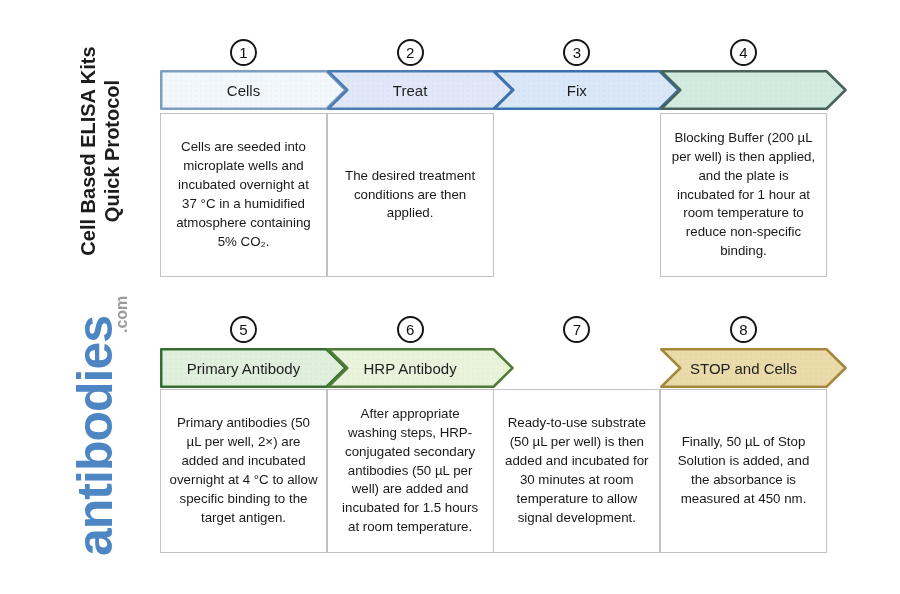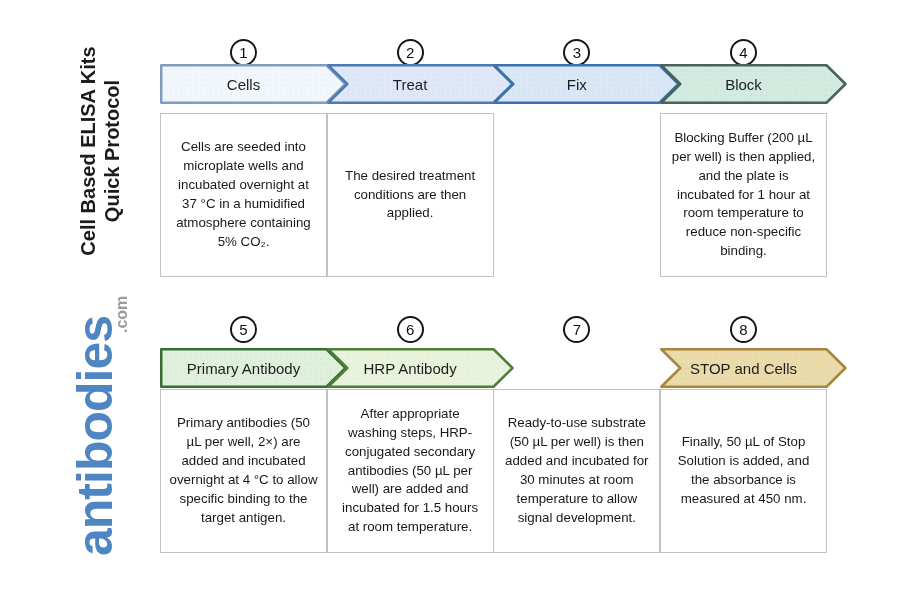--- a/index.html
+++ b/index.html
@@ -22,21 +22,21 @@
   .col0{left:160px}.col1{left:326.6px}.col2{left:493.3px}.col3{left:660px}
 
   .badge{position:absolute;left:70px;width:27px;height:27px;border-radius:50%;
          background:#ffffff;border:2px solid #161616;box-sizing:border-box;
          display:flex;align-items:center;justify-content:center;
          font-size:15px;font-weight:500;color:#111;}
   .row1 .badge{top:39px}
   .row2 .badge{top:316px}
 
   .banner{position:absolute;left:0;width:188px;height:40px;}
-  .row1 .banner{top:64px}
+  .row1 .banner{top:70px}
   .row2 .banner{top:348px}
   .banner svg{position:absolute;left:0;top:0;display:block;}
   .banner-label{position:absolute;left:0;top:0;width:167px;height:40px;
                 display:flex;align-items:center;justify-content:center;
                 font-size:15px;color:#1e1e1e;}
 
   .box{position:absolute;left:0;width:167px;height:164px;background:#ffffff;
        border:1px solid #c2c2c2;box-sizing:border-box;
        display:flex;align-items:center;justify-content:center;padding:6px 8px;}
   .row1 .box{top:113px}
@@ -110,21 +110,20 @@
 
   <div class="step row1 col3">
     <div class="badge">
         <span>4</span>
       </div>
     <div class="banner">
       <svg width="188" height="40" viewBox="0 0 188 40">
         <polygon points="1.25,1.25 166.5,1.25 185.5,20 166.5,38.75 1.25,38.75 20.25,20" stroke-width="2.5" stroke-linejoin="round" fill="#d2ebe0" stroke="#49625c"></polygon>
         <polygon points="1.25,1.25 166.5,1.25 185.5,20 166.5,38.75 1.25,38.75 20.25,20" fill="url(#dots)"></polygon>
       </svg>
-      <div class="banner-label">Block</div>
     </div>
     <div class="box">
       <p>Blocking Buffer (200 µL per well) is then applied, and the plate is incubated for 1 hour at room temperature to reduce non-specific binding.</p>
     </div>
   </div>
 
   <div class="step row2 col0">
     <div class="badge">
         <span>5</span>
       </div>

